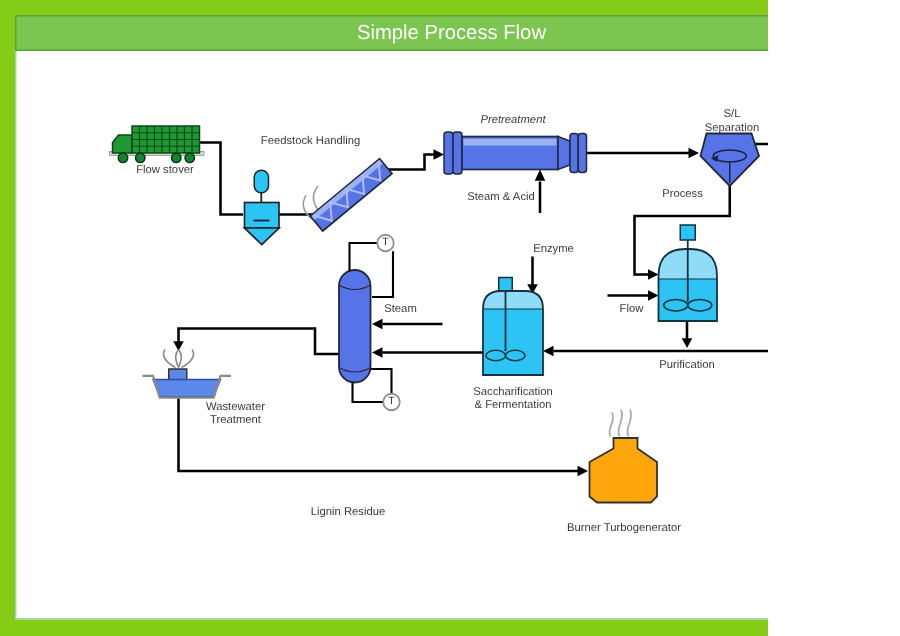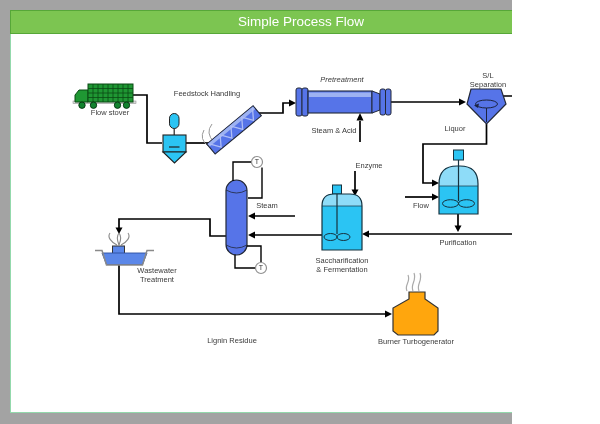--- a/index.html
+++ b/index.html
@@ -1,16 +1,16 @@
 <!DOCTYPE html>
 <html><head>
 <meta charset="utf-8">
 <style>
   html,body{margin:0;padding:0;background:#fff;}
-  .page{position:relative;width:512px;height:424px;background:#a3a3a3;
+  .page{position:relative;width:512px;height:424px;background:#84cc16;
         font-family:"Liberation Sans",sans-serif;overflow:hidden;}
   .canvas-frame{position:absolute;left:10px;top:10px;width:582px;height:403px;
         border:1px solid #93d9ac;box-sizing:border-box;background:#fff;}
   .title-bar{position:absolute;left:10px;top:10px;width:582px;height:24px;
         background:#7cc551;border:1px solid #56a738;box-sizing:border-box;
         color:#fff;font-size:13.5px;text-align:center;line-height:22px;}
   svg.diagram{position:absolute;left:0;top:0;}
   .lbl{position:absolute;transform:translateX(-50%);font-size:7.5px;line-height:9px;
         color:#3a3a3a;text-align:center;white-space:pre-line;}
   .t-label{position:absolute;transform:translateX(-50%);font-size:7px;color:#333;}
@@ -162,28 +162,28 @@
       </g>
       <path d="M409,292 L425,292 L425,299 L438,308 L438,331 L434,335 L398,335 L393,331 L393,308 L409,299 Z" fill="#ffa60d" stroke="#333" stroke-width="1.2"></path>
     </g>
   </svg>
 
   <div class="lbl" style="left:110px;top:108px;">Flow stover</div>
   <div class="lbl" style="left:207px;top:89px;">Feedstock Handling</div>
   <div class="lbl" style="left:342px;top:75px;font-style:italic;">Pretreatment</div>
   <div class="lbl" style="left:334px;top:126px;">Steam &amp; Acid</div>
   <div class="lbl" style="left:488px;top:71px;">S/L Separation</div>
-  <div class="lbl" style="left:455px;top:124px;">Liquor</div>
+  <div class="lbl" style="left:455px;top:124px;">Process</div>
   <div class="lbl" style="left:533px;top:157px;">Solids</div>
   <div class="lbl" style="left:369px;top:161px;">Enzyme</div>
   <div class="lbl" style="left:421px;top:201px;">Flow</div>
   <div class="lbl" style="left:458px;top:238px;">Purification</div>
   <div class="lbl" style="left:342px;top:256px;">Saccharification
 &amp; Fermentation</div>
   <div class="lbl" style="left:267px;top:201px;">Steam</div>
   <div class="lbl" style="left:145px;top:266px;margin-left:12px;">Wastewater
 Treatment</div>
   <div class="lbl" style="left:232px;top:336px;text-align:right;">Lignin Residue</div>
-  <div class="lbl" style="left:416px;top:337px;">Burner Turbogenerator</div>
+  <div class="lbl" style="left:416px;top:347px;">Burner Turbogenerator</div>
   <div class="t-label" style="left:257px;top:158px;">T</div>
   <div class="t-label" style="left:261px;top:264px;">T</div>
 
 </div>
 
 </body></html>

